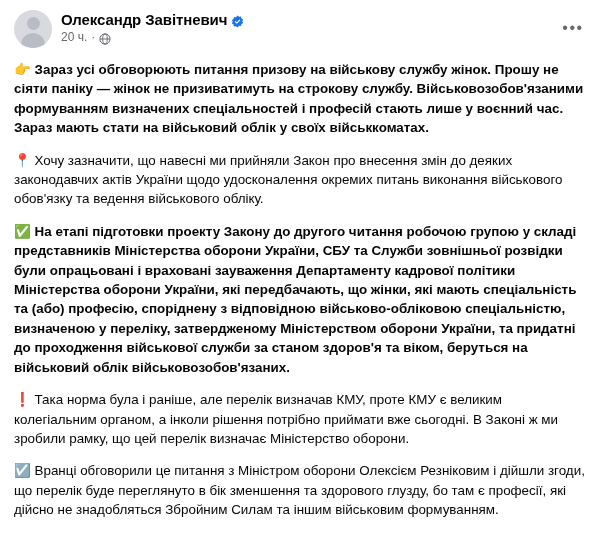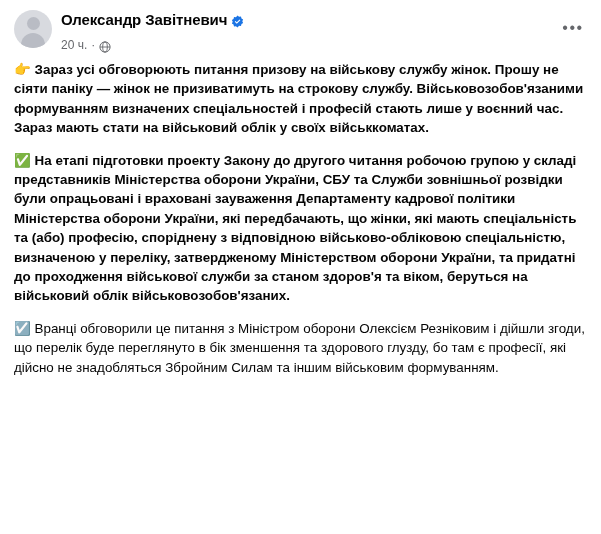--- a/index.html
+++ b/index.html
@@ -74,21 +74,21 @@
     margin-left: 4px;
     width: 13px;
     height: 13px;
     display: inline-block;
     position: relative;
     top: 1px;
   }
   .meta-row {
     display: flex;
     align-items: center;
-    margin-top: 10px;
+    margin-top: 2px;
     font-size: 12px;
     color: #65676b;
     line-height: 14px;
   }
   .meta-sep {
     margin: 0 4px;
   }
   .globe-icon {
     width: 12px;
     height: 12px;
@@ -170,26 +170,34 @@
     <div class="more-btn">•••</div>
   </div>
 
   <div class="post-body">
 
     <p class="para">
       <span class="emoji e-point-right">👉</span>
       <span class="bold">Зараз усі обговорюють питання призову на військову службу жінок. Прошу не сіяти паніку — жінок не призиватимуть на строкову службу. Військовозобов'язаними формуванням визначених спеціальностей і професій стають лише у воєнний час. Зараз мають стати на військовий облік у своїх військкоматах.</span>
     </p>
 
+    <p class="para">
+      <span class="emoji e-pin">📍</span>
+      <span>Хочу зазначити, що навесні ми прийняли Закон про внесення змін до деяких законодавчих актів України щодо удосконалення окремих питань виконання військового обов'язку та ведення військового обліку.</span>
+    </p>
 
     <p class="para">
       <span class="emoji e-check-green">✅</span>
       <span class="bold">На етапі підготовки проекту Закону до другого читання робочою групою у складі представників Міністерства оборони України, СБУ та Служби зовнішньої розвідки були опрацьовані і враховані зауваження Департаменту кадрової політики Міністерства оборони України, які передбачають, що жінки, які мають спеціальність та (або) професію, споріднену з відповідною військово-обліковою спеціальністю, визначеною у переліку, затвердженому Міністерством оборони України, та придатні до проходження військової служби за станом здоров'я та віком, беруться на військовий облік військовозобов'язаних.</span>
     </p>
 
+    <p class="para">
+      <span class="emoji e-excl">❗</span>
+      <span>Така норма була і раніше, але перелік визначав КМУ, проте КМУ є великим колегіальним органом, а інколи рішення потрібно приймати вже сьогодні. В Законі ж ми зробили рамку, що цей перелік визначає Міністерство оборони.</span>
+    </p>
 
 
     <p class="para">
       <span class="emoji e-check-blue">☑️</span>
       <span>Вранці обговорили це питання з Міністром оборони Олексієм Резніковим і дійшли згоди, що перелік буде переглянуто в бік зменшення та здорового глузду, бо там є професії, які дійсно не знадобляться Збройним Силам та іншим військовим формуванням.</span>
     </p>
 
   </div>
 </div>
 

